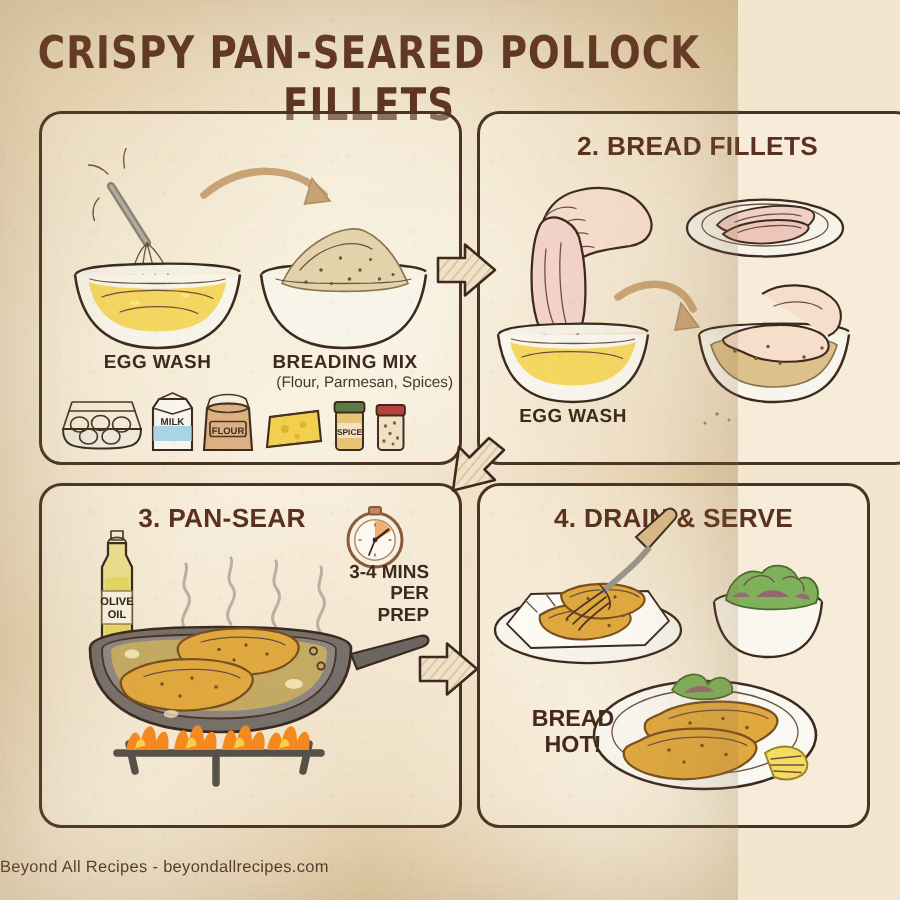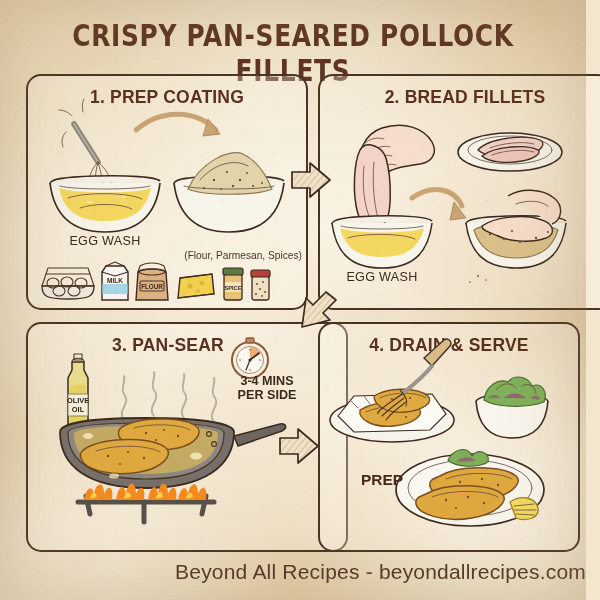--- a/index.html
+++ b/index.html
@@ -2,21 +2,21 @@
 <html><head>
 <meta charset="utf-8">
 <style>
   html,body{margin:0;padding:0;}
   body{
     width:600px;height:600px;overflow:hidden;
     font-family:"Liberation Sans", sans-serif;
     background:#f3e6cf;
   }
   #page{
-    position:relative;width:586px;height:600px;
+    position:relative;width:492px;height:600px;
     background:
       radial-gradient(ellipse at 12% 8%, rgba(222,196,150,.55) 0%, rgba(222,196,150,0) 42%),
       radial-gradient(ellipse at 92% 4%, rgba(216,186,136,.6) 0%, rgba(216,186,136,0) 38%),
       radial-gradient(ellipse at 96% 52%, rgba(214,182,130,.5) 0%, rgba(214,182,130,0) 36%),
       radial-gradient(ellipse at 50% 97%, rgba(219,190,142,.55) 0%, rgba(219,190,142,0) 42%),
       radial-gradient(ellipse at 4% 72%, rgba(221,194,148,.5) 0%, rgba(221,194,148,0) 34%),
       linear-gradient(150deg,#f6ecd8 0%,#f9f2e2 28%,#f7eedd 58%,#f3e7d0 100%);
   }
   
   #grain{
@@ -32,51 +32,50 @@
   #vign{position:absolute;inset:0;pointer-events:none;
     box-shadow:inset 0 0 64px rgba(150,115,70,.30), inset 0 0 150px rgba(170,135,88,.16);}
 
   .title{
     position:absolute;left:0;right:0;top:18px;text-align:center;
     font-family:"DejaVu Sans Condensed","Liberation Sans Narrow","Liberation Sans",sans-serif;
     font-weight:700;font-size:30px;letter-spacing:.8px;color:#5d3322;
     font-stretch:condensed;transform:scaleX(.92);
   }
   .footer{
-    position:absolute;left:0;right:0;bottom:16px;text-align:right;
-    font-size:21px;color:#4f3526;letter-spacing:.2px;
+    position:absolute;left:0;right:0;bottom:16px;text-align:left;
+    font-size:11px;color:#4f3526;letter-spacing:.2px;
   }
 
   .panel{position:absolute;border:2.1px solid #4a3326;border-radius:15px;
     background:rgba(255,252,243,.30);}
   .p1{left:26px;top:74px;width:278px;height:232px;}
   .p2{left:318px;top:74px;width:258px;height:232px;padding-left:32px;}
-  .p3{left:26px;top:322px;width:278px;height:226px;padding-left:40px;}
+  .p3{left:26px;top:322px;width:278px;height:226px;}
   .p4{left:318px;top:322px;width:258px;height:226px;}
 
   .ptitle{position:absolute;left:0;right:0;top:11px;text-align:center;
     font-weight:700;font-size:17.5px;color:#5a3020;letter-spacing:.2px;}
-  .lbl{position:absolute;text-align:center;font-weight:400;font-size:12.6px;
+  .lbl{position:absolute;text-align:center;font-weight:700;font-size:12.6px;
     color:#3c2a1e;letter-spacing:.3px;}
   .sub{position:absolute;text-align:right;font-size:10.2px;color:#4a3527;}
   .cap{position:absolute;text-align:center;font-weight:700;font-size:15.5px;
     color:#43281c;line-height:1.08;}
   svg{display:block;overflow:visible;}
   .ink2{fill:none;stroke:#4a3426;stroke-width:1.1;stroke-linecap:round;stroke-linejoin:round;}
   .thin{fill:none;stroke:#6a5140;stroke-width:.85;stroke-linecap:round;}
 </style>
 </head>
 <body>
 
 <div id="page">
 
   <div class="title">CRISPY PAN-SEARED POLLOCK FILLETS</div>
 
   <div class="panel p1">
-    <div class="ptitle">1. PREP COATING</div>
 
     <svg width="278" height="232" style="position:absolute;left:0;top:0">
 
       <g>
         <path d="M108 54 C134 32 168 34 188 54" fill="none" stroke="#c9a477" stroke-width="5" stroke-linecap="round"></path>
         <path d="M180 43 L192 58 L175 60 Z" fill="#c9a477" stroke="#b08e63" stroke-width="1"></path>
       </g>
 
       <g>
         <path d="M46 48 L70 86" stroke="#8a8378" stroke-width="5.5" stroke-linecap="round" fill="none"></path>
@@ -116,20 +115,21 @@
         <circle cx="176" cy="112" r="1.1" fill="#6b5530"></circle>
           <circle cx="205" cy="110" r="1.2" fill="#6b5530"></circle>
         <circle cx="234" cy="107" r="1.0" fill="#6b5530"></circle>
           <circle cx="193" cy="113" r="1.0" fill="#6b5530"></circle>
         <circle cx="219" cy="97" r="1.0" fill="#6b5530"></circle>
         <path d="M156 110 C168 114 234 114 246 110" class="thin"></path>
       </g>
     </svg>
 
     <div class="lbl" style="left:12px;top:158px;width:130px">EGG WASH</div>
+    <div class="lbl" style="left:134px;top:158px;width:136px">BREADING MIX</div>
     <div class="sub" style="left:130px;top:174px;width:144px">(Flour, Parmesan, Spices)</div>
 
     <svg width="278" height="60" style="position:absolute;left:0;top:174px">
 
       <g>
         <path d="M14 36 L18 24 L62 24 L66 36 Z" fill="#e9e3d6" class="ink2"></path>
         <path d="M14 36 C14 46 18 49 40 49 C62 49 66 46 66 36 Z" fill="#efe9dd" stroke="#3c2a1f" stroke-width="1.3"></path>
         <ellipse cx="25" cy="33" rx="6" ry="5" fill="#f6efe2" class="ink2"></ellipse>
         <ellipse cx="39" cy="32" rx="6" ry="5" fill="#f6efe2" class="ink2"></ellipse>
         <ellipse cx="53" cy="33" rx="6" ry="5" fill="#f6efe2" class="ink2"></ellipse>
@@ -328,24 +328,24 @@
         <path d="M88 176 C90 162 96 158 98 170 C100 156 108 156 108 170 C112 160 118 162 116 176 Z" fill="#f58a1f"></path>
         <path d="M120 176 C122 162 128 158 130 170 C132 156 140 156 140 170 C144 160 150 162 148 176 Z" fill="#f58a1f"></path>
         <path d="M150 176 C152 164 158 160 160 170 C162 158 170 156 170 170 C174 160 180 162 178 176 Z" fill="#f58a1f"></path>
         <path d="M62 175 C63 168 68 166 69 173 Z" fill="#fbd14a"></path>
         <path d="M96 175 C97 167 102 165 103 173 Z" fill="#fbd14a"></path>
         <path d="M128 175 C129 167 134 165 135 173 Z" fill="#fbd14a"></path>
         <path d="M158 175 C159 168 164 166 165 173 Z" fill="#fbd14a"></path>
       </g>
     </svg>
 
-    <div style="position:absolute;left:208px;top:50px;width:62px;text-align:center;
+    <div style="position:absolute;left:196px;top:50px;width:62px;text-align:right;
                 font-weight:700;font-size:12.6px;color:#3c2a1f;line-height:1.15">
       <div>3-4 MINS</div>
-      <div>PER SIDE</div>
+      <div>PER PREP</div>
     </div>
   </div>
 
   <div class="panel p4">
     <div class="ptitle">4. DRAIN &amp; SERVE</div>
 
     <svg width="258" height="226" style="position:absolute;left:0;top:0">
 
       <g>
         <ellipse cx="72" cy="96" rx="62" ry="22" fill="#f7f4ec" stroke="#3c2a1f" stroke-width="1.5"></ellipse>
@@ -405,21 +405,22 @@
           <circle cx="148" cy="173" r="1.2" fill="#7a4f20"></circle>
         <circle cx="164" cy="179" r="1.2" fill="#7a4f20"></circle>
           <circle cx="136" cy="184" r="1.1" fill="#7a4f20"></circle>
 
         <path d="M190 178 C202 170 216 174 218 184 C220 194 206 198 196 194 Z" fill="#f4dc63" stroke="#9a8420" stroke-width="1.3"></path>
         <path d="M194 182 L214 180 M194 186 L216 186 M196 190 L214 191" class="thin" stroke="#c4ab30"></path>
       </g>
     </svg>
 
     <div class="cap" style="left:14px;top:148px;width:96px">
-      <div>PREP</div>
+      <div>BREAD</div>
+      <div>HOT!</div>
     </div>
   </div>
 
   <svg width="600" height="600" style="position:absolute;left:0;top:0;pointer-events:none">
     <defs>
       <pattern id="hatch" width="5" height="5" patternTransform="rotate(40)" patternUnits="userSpaceOnUse">
         <rect width="5" height="5" fill="#efe2c9"></rect>
         <line x1="0" y1="0" x2="0" y2="5" stroke="#d9bf95" stroke-width="2"></line>
       </pattern>
     </defs>

